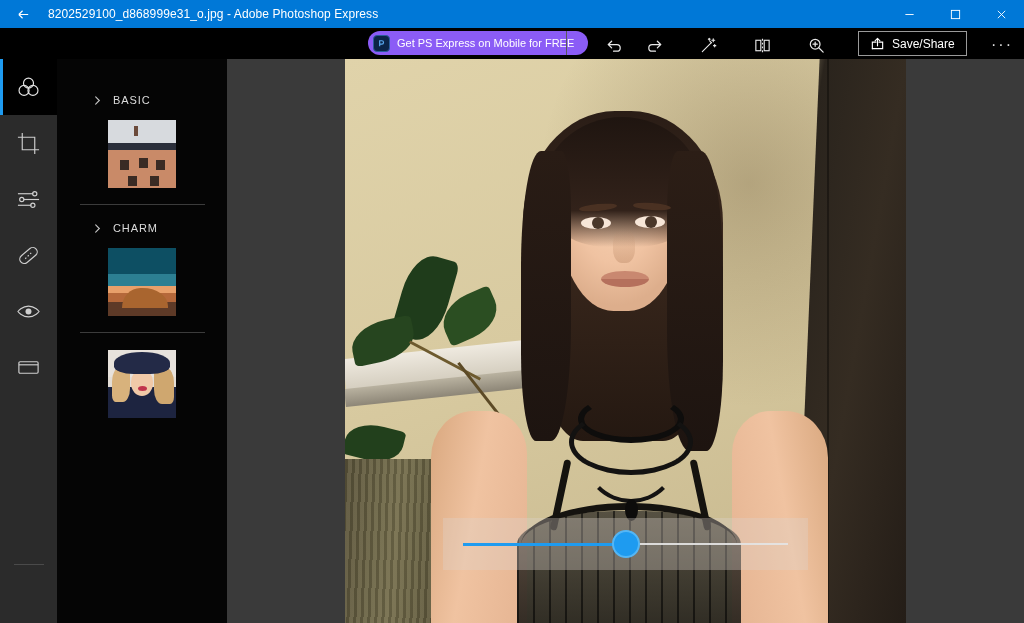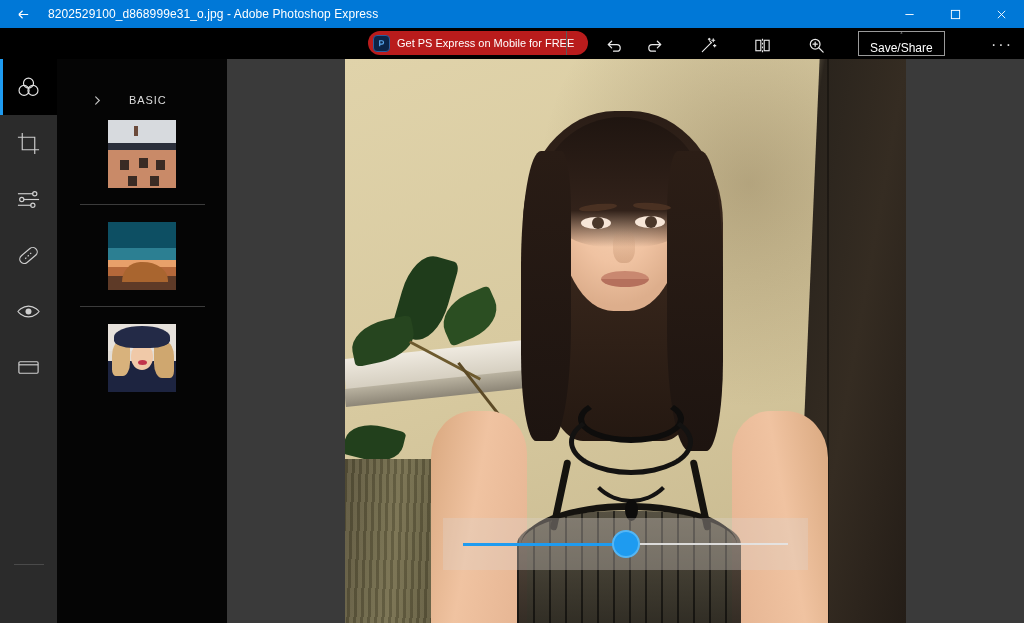--- a/index.html
+++ b/index.html
@@ -34,21 +34,21 @@
   .tb-btn svg { display: block; }
 
   
   .toolbar {
     position: absolute; top: 28px; left: 0; width: 1024px; height: 31px;
     background: #000;
     display: flex; align-items: center;
   }
   .promo {
     position: absolute; left: 368px; top: 31px;
-    height: 24px; border-radius: 12px; background: #b91c1c;
+    height: 24px; border-radius: 12px; background: #8b5cf6;
     display: flex; align-items: center; gap: 7px;
     padding: 0 14px 0 5px;
   }
   .promo-ico {
     width: 17px; height: 17px; border-radius: 4px; background: #0b2447;
     display: flex; align-items: center; justify-content: center;
     border: 1px solid #2a5c9c;
   }
   .promo-ico svg { display: block; }
   .promo-txt { font-size: 11px; color: #fff; white-space: nowrap; }
@@ -62,21 +62,20 @@
     display: flex; align-items: center; justify-content: center;
     color: #e8e8e8;
   }
   .tool svg { display: block; }
 
   .savebtn {
     position: absolute; left: 858px; top: 31px; height: 25px;
     border: 1px solid #9a9a9a; background: #000;
     display: flex; align-items: center; gap: 7px; padding: 0 11px;
     color: #fff;
-    flex-direction: column;
   }
   .savebtn-label { font-size: 12px; color: #fff; white-space: nowrap; }
   .kebab {
     position: absolute; left: 986px; top: 31px; width: 32px; height: 28px;
     display: flex; align-items: center; justify-content: center;
     color: #ddd; font-size: 16px; letter-spacing: 2px; line-height: 1;
   }
 
   
   .rail {
@@ -99,21 +98,21 @@
     background: #4a4a4a;
   }
 
   
   .looks {
     position: absolute; left: 57px; top: 59px; width: 170px; height: 564px;
     background: #050505; overflow: hidden;
   }
   .cat { position: relative; }
   .cat-head {
-    display: flex; align-items: center; gap: 26px;
+    display: flex; align-items: center; gap: 10px;
     height: 26px; padding-left: 35px;
   }
   .chev { color: #c8c8c8; display: flex; }
   .chev svg { display: block; }
   .cat-name {
     font-size: 11px; color: #dcdcdc; letter-spacing: .9px;
   }
   .thumb-wrap { display: flex; justify-content: center; padding-top: 7px; }
   .thumb {
     width: 68px; height: 68px; position: relative; overflow: hidden;
@@ -517,20 +516,28 @@
           <span class="win" style="left:31px;top:38px"></span>
           <span class="win" style="left:48px;top:40px"></span>
           <span class="win" style="left:20px;top:56px"></span>
           <span class="win" style="left:42px;top:56px"></span>
         </div>
       </div>
       <div class="cat-div"></div>
     </div>
 
     <div class="cat" style="padding-top:10px">
+      <div class="cat-head">
+        <span class="chev">
+          <svg width="11" height="11" viewBox="0 0 12 12" fill="none" stroke="#c8c8c8" stroke-width="1.2" stroke-linecap="round">
+              <path d="M4 2l4 4-4 4"></path>
+            </svg>
+        </span>
+        <span class="cat-name">CHARM</span>
+      </div>
       <div class="thumb-wrap">
         <div class="thumb th-charm"></div>
       </div>
       <div class="cat-div"></div>
     </div>
 
 
     <div class="cat" style="padding-top:10px">
       <div class="thumb-wrap">
         <div class="thumb th-portrait">

